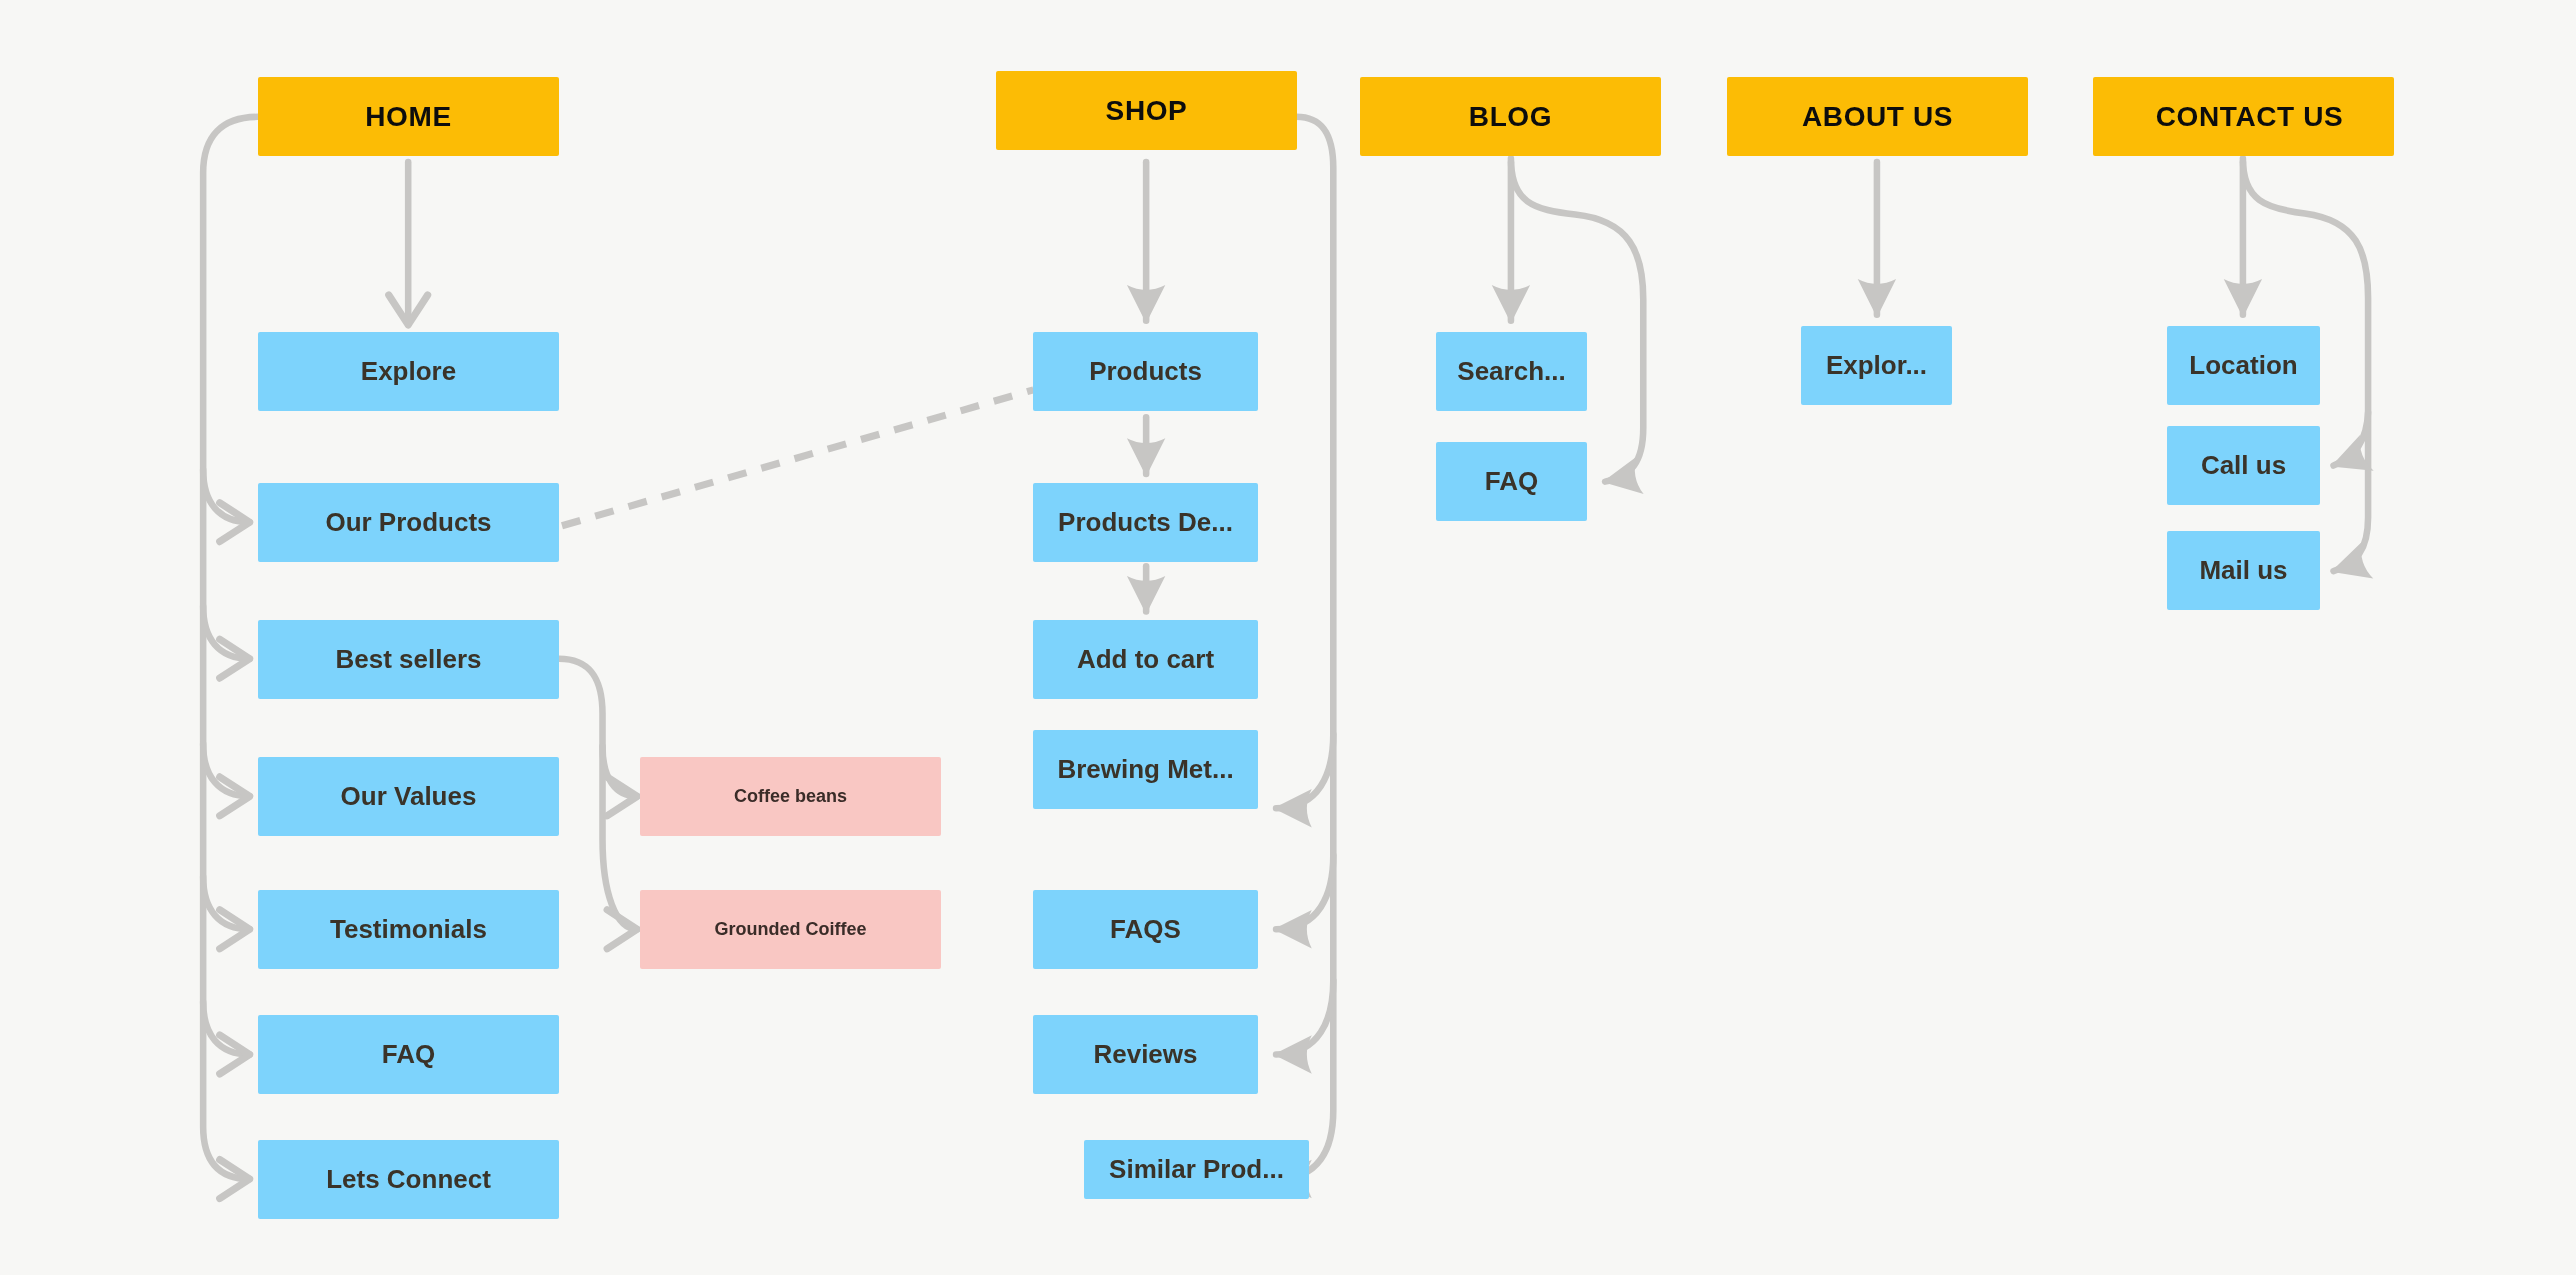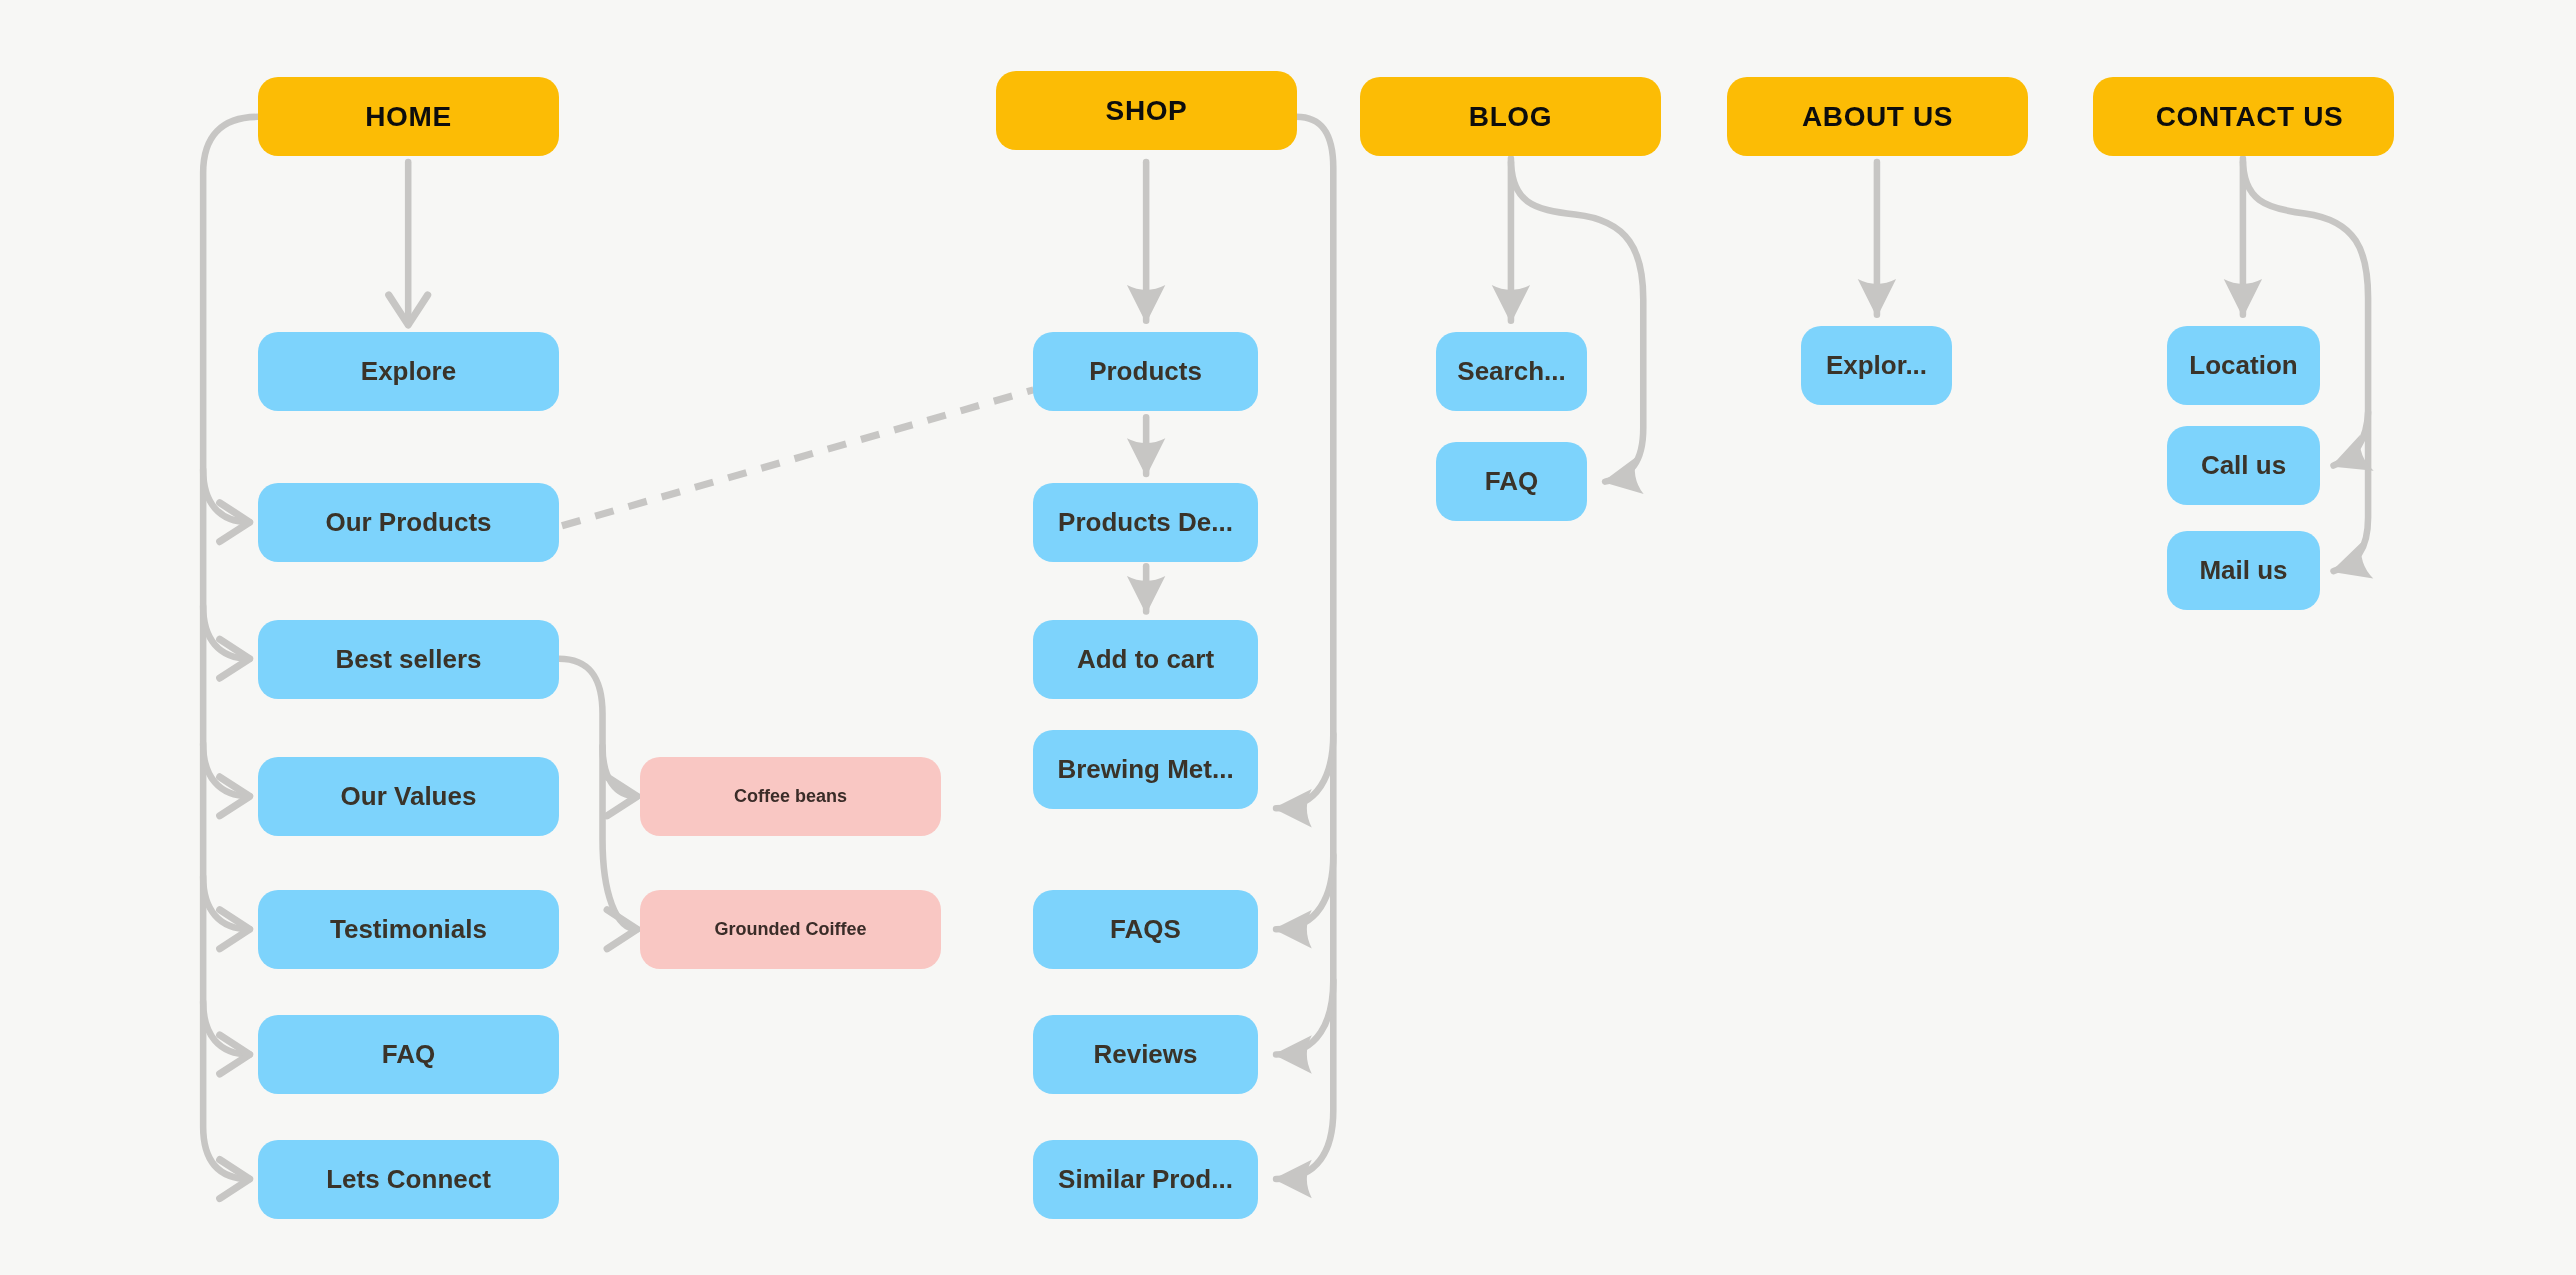--- a/index.html
+++ b/index.html
@@ -7,21 +7,21 @@
     width:2576px; height:1275px;
     background:#f7f7f5;
     font-family:"Liberation Sans", "DejaVu Sans", sans-serif;
     overflow:hidden;
   }
   .canvas { position:relative; width:2576px; height:1275px; background:#f7f7f5; }
   .wires { position:absolute; left:0; top:0; width:2576px; height:1275px; pointer-events:none; }
   .node {
     position:absolute;
     display:flex; align-items:center; justify-content:center;
-    border-radius:20px;
+    border-radius:2px;
     font-weight:700;
     text-align:center;
     box-sizing:border-box;
     white-space:nowrap;
     cursor:default;
   }
   .header-node {
     background:#fcbc05;
     color:#0d0d0d;
     font-size:28px;
@@ -104,21 +104,21 @@
 
   <div class="node pink-node" style="left:640px; top:757px; width:301px; height:79px;">Coffee beans</div>
   <div class="node pink-node" style="left:640px; top:890px; width:301px; height:79px;">Grounded Coiffee</div>
 
   <div class="node child-node" style="left:1033px; top:332px; width:225px; height:79px;">Products</div>
   <div class="node child-node" style="left:1033px; top:483px; width:225px; height:79px;">Products De...</div>
   <div class="node child-node" style="left:1033px; top:620px; width:225px; height:79px;">Add to cart</div>
   <div class="node child-node" style="left:1033px; top:730px; width:225px; height:79px;">Brewing Met...</div>
   <div class="node child-node" style="left:1033px; top:890px; width:225px; height:79px;">FAQS</div>
   <div class="node child-node" style="left:1033px; top:1015px; width:225px; height:79px;">Reviews</div>
-  <div class="node child-node" style="left:1033px; top:1140px; width:225px; height:79px;">Similar Prod...</div>
+  <div class="node child-node" style="left:1084px; top:1140px; width:225px; height:59px;">Similar Prod...</div>
 
   <div class="node child-node" style="left:1436px; top:332px; width:151px; height:79px;">Search...</div>
   <div class="node child-node" style="left:1436px; top:442px; width:151px; height:79px;">FAQ</div>
 
   <div class="node child-node" style="left:1801px; top:326px; width:151px; height:79px;">Explor...</div>
 
   <div class="node child-node" style="left:2167px; top:326px; width:153px; height:79px;">Location</div>
   <div class="node child-node" style="left:2167px; top:426px; width:153px; height:79px;">Call us</div>
   <div class="node child-node" style="left:2167px; top:531px; width:153px; height:79px;">Mail us</div>
 

